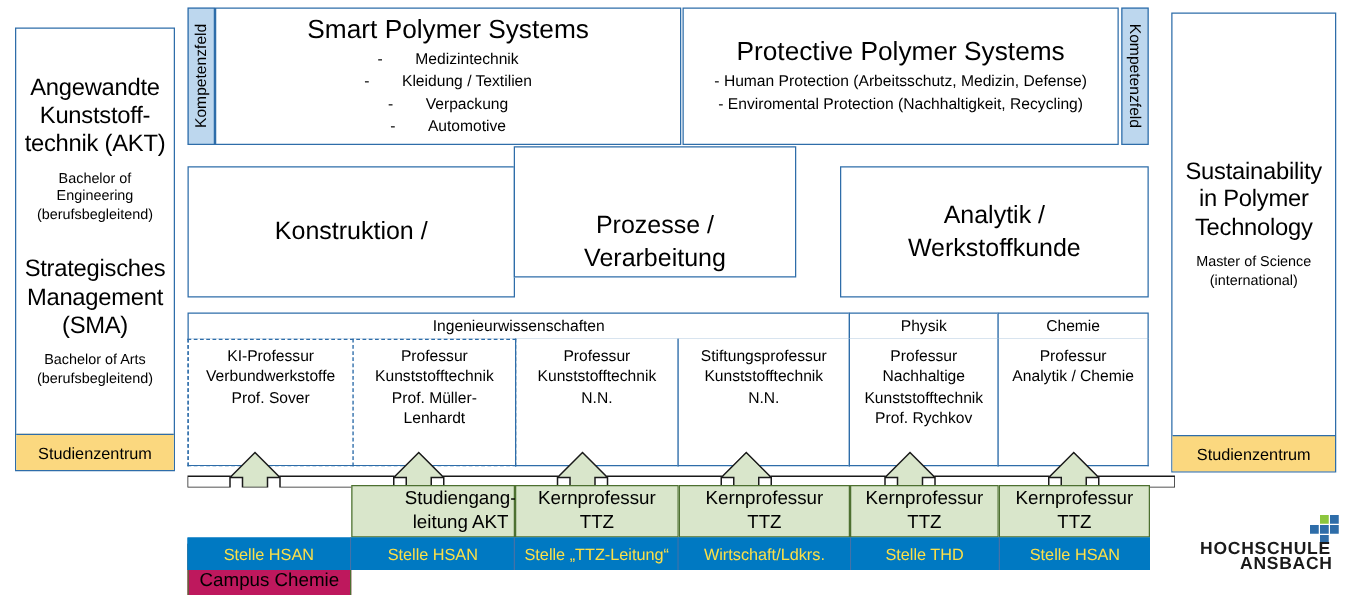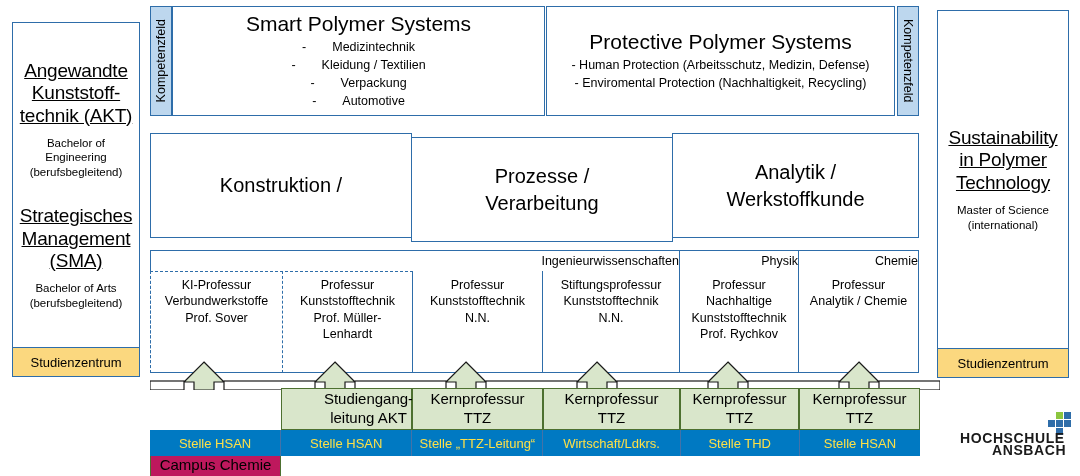--- a/index.html
+++ b/index.html
@@ -53,21 +53,20 @@
     flex-direction: column;
     align-items: center;
     justify-content: center;
     text-align: center;
     padding: 0 6px;
   }
   .prog-title {
     font-size: 19px;
     line-height: 1.18;
     letter-spacing: -0.2px;
-    text-decoration: underline;
   }
   .prog-sub {
     font-size: 11.5px;
     line-height: 1.25;
     margin-top: 9px;
   }
   .prog-gap { height: 26px; }
 
   .studienzentrum {
     background: #FBD87F;
@@ -119,21 +118,21 @@
     font-size: 20px;
     line-height: 1.35;
   }
 
   
   .fac-head {
     border: 1.5px solid #2E6DA9;
     background: #ffffff;
     display: flex;
     align-items: center;
-    justify-content: flex-end;
+    justify-content: center;
     font-size: 12.5px;
   }
 
   
   .prof-cell {
     border-left: 1.5px solid #2E6DA9;
     border-right: 1.5px solid #2E6DA9;
     border-bottom: 1.5px solid #2E6DA9;
     background: #ffffff;
     display: flex;
@@ -283,21 +282,21 @@
 
   <div class="abs kompetenz right" style="left:897px; top:6px; width:22px; height:110px;">
     <span>Kompetenzfeld</span>
   </div>
 
   <div class="abs cat-box" style="left:150px; top:133px; width:262px; height:105px;">
     <div>
       <div>Konstruktion /</div>
     </div>
   </div>
-  <div class="abs cat-box" style="left:411px; top:137px; width:262px; height:105px;">
+  <div class="abs cat-box" style="left:411px; top:117px; width:226px; height:105px;align-items:flex-end;">
     <div>
       <div>Prozesse /</div>
       <div>Verarbeitung</div>
     </div>
   </div>
   <div class="abs cat-box" style="left:672px; top:133px; width:247px; height:105px;">
     <div>
       <div>Analytik /</div>
       <div>Werkstoffkunde</div>
     </div>

